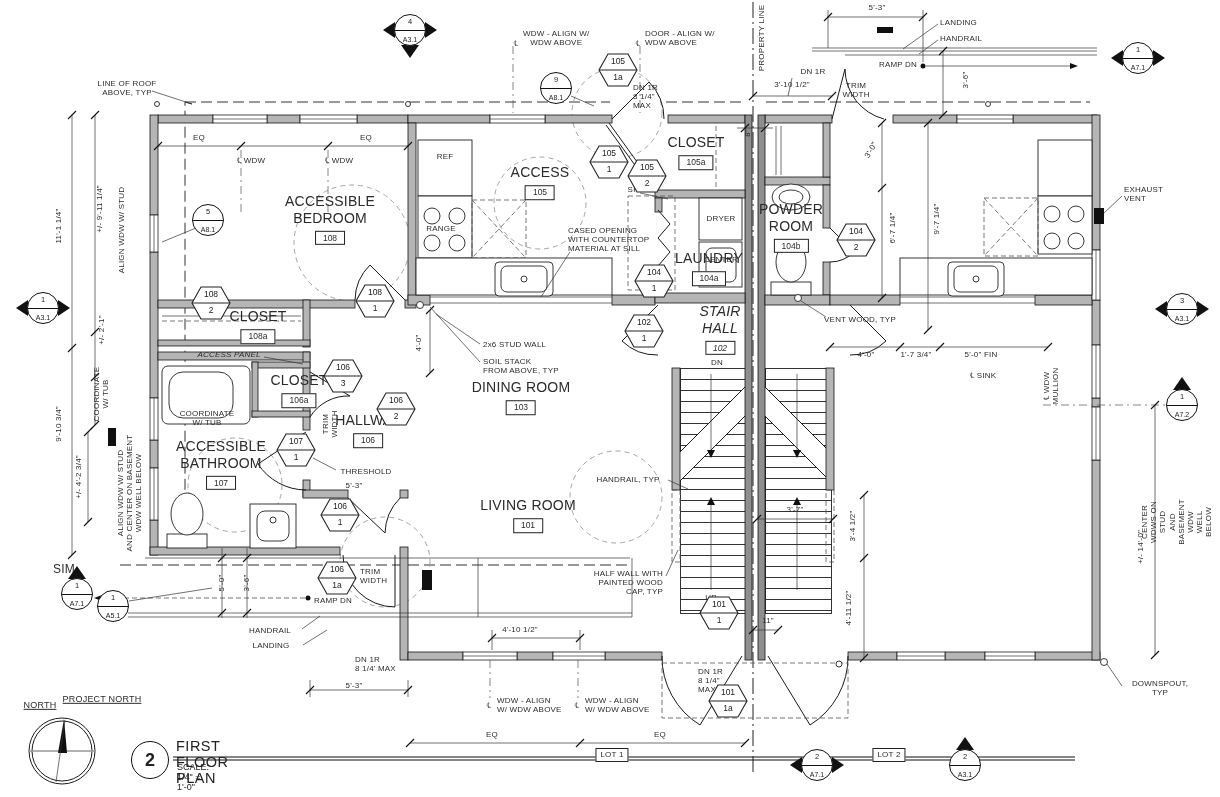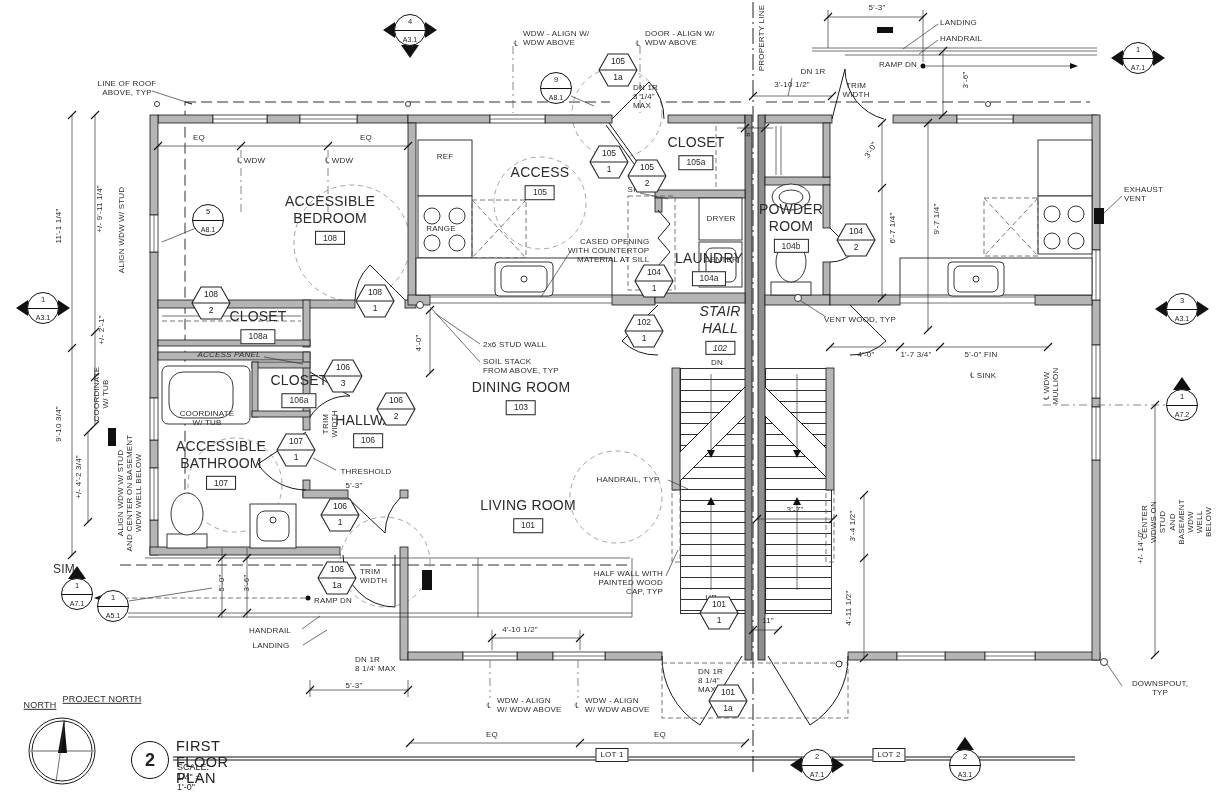--- a/index.html
+++ b/index.html
@@ -423,21 +423,21 @@
 
 
   <div id="labels">
       <div class="lbl" style="left: 127px; top: 88px; font-size: 8px; transform: translate(-50%, -50%);">LINE OF ROOF
 ABOVE, TYP</div>
       <div class="lbl" style="left: 199px; top: 138px; font-size: 8px; transform: translate(-50%, -50%);">EQ</div>
       <div class="lbl" style="left: 366px; top: 138px; font-size: 8px; transform: translate(-50%, -50%);">EQ</div>
       <div class="lbl" style="left: 251px; top: 161px; font-size: 8px; transform: translate(-50%, -50%);">℄ WDW</div>
       <div class="lbl" style="left: 339px; top: 161px; font-size: 8px; transform: translate(-50%, -50%);">℄ WDW</div>
       <div class="lbl" style="left: 516px; top: 44px; font-size: 8px; transform: translate(-50%, -50%);">℄</div>
-      <div class="lbl" style="left: 523px; top: 38px; font-size: 8px; transform: translate(0px, -50%); text-align: left;">WDW - ALIGN W/
+      <div class="lbl" style="left: 523px; top: 38px; font-size: 8px; transform: translate(0px, -50%); text-align: center;">WDW - ALIGN W/
 WDW ABOVE</div>
       <div class="lbl" style="left: 638px; top: 44px; font-size: 8px; transform: translate(-50%, -50%);">℄</div>
       <div class="lbl" style="left: 645px; top: 38px; font-size: 8px; transform: translate(0px, -50%); text-align: left;">DOOR - ALIGN W/
 WDW ABOVE</div>
       <div class="lbl" style="left: 762px; top: 38px; font-size: 8px; transform: translate(-50%, -50%) rotate(-90deg);">PROPERTY LINE</div>
       <div class="lbl" style="left: 633px; top: 97px; font-size: 8px; transform: translate(0px, -50%); text-align: left;">DN 1R
 8 1/4"
 MAX</div>
       <div class="lbl" style="left: 792px; top: 85px; font-size: 8px; transform: translate(-50%, -50%);">3'-10 1/2"</div>
       <div class="lbl" style="left: 813px; top: 72px; font-size: 8px; transform: translate(-50%, -50%);">DN 1R</div>
@@ -446,21 +446,21 @@
       <div class="lbl" style="left: 877px; top: 8px; font-size: 8px; transform: translate(-50%, -50%);">5'-3"</div>
       <div class="lbl" style="left: 940px; top: 23px; font-size: 8px; transform: translate(0px, -50%); text-align: left;">LANDING</div>
       <div class="lbl" style="left: 940px; top: 39px; font-size: 8px; transform: translate(0px, -50%); text-align: left;">HANDRAIL</div>
       <div class="lbl" style="left: 898px; top: 65px; font-size: 8px; transform: translate(-50%, -50%);">RAMP DN</div>
       <div class="lbl" style="left: 966px; top: 80px; font-size: 8px; transform: translate(-50%, -50%) rotate(-90deg);">3'-6"</div>
       <div class="lbl" style="left: 748px; top: 133px; font-size: 8px; transform: translate(-50%, -50%) rotate(-90deg);">8"</div>
       <div class="lbl" style="left: 1124px; top: 194px; font-size: 8px; transform: translate(0px, -50%); text-align: left;">EXHAUST
 VENT</div>
       <div class="lbl" style="left: 445px; top: 157px; font-size: 8px; transform: translate(-50%, -50%);">REF</div>
       <div class="lbl" style="left: 441px; top: 229px; font-size: 8px; transform: translate(-50%, -50%);">RANGE</div>
-      <div class="lbl" style="left: 568px; top: 251px; font-size: 8px; transform: translate(0px, -50%); text-align: right;">CASED OPENING
+      <div class="lbl" style="left: 568px; top: 240px; font-size: 8px; transform: translate(0px, -50%); text-align: left;">CASED OPENING
 WITH COUNTERTOP
 MATERIAL AT SILL</div>
       <div class="lbl" style="left: 641px; top: 190px; font-size: 8px; transform: translate(-50%, -50%);">SHELF</div>
       <div class="lbl" style="left: 721px; top: 219px; font-size: 8px; transform: translate(-50%, -50%);">DRYER</div>
       <div class="lbl" style="left: 721px; top: 260px; font-size: 8px; transform: translate(-50%, -50%);">CENTER</div>
       <div class="lbl" style="left: 860px; top: 320px; font-size: 8px; transform: translate(-50%, -50%);">VENT WOOD, TYP</div>
       <div class="lbl" style="left: 483px; top: 345px; font-size: 8px; transform: translate(0px, -50%); text-align: left;">2x6 STUD WALL</div>
       <div class="lbl" style="left: 483px; top: 366px; font-size: 8px; transform: translate(0px, -50%); text-align: left;">SOIL STACK
 FROM ABOVE, TYP</div>
       <div class="lbl" style="left: 419px; top: 343px; font-size: 8px; transform: translate(-50%, -50%) rotate(-90deg);">4'-0"</div>

